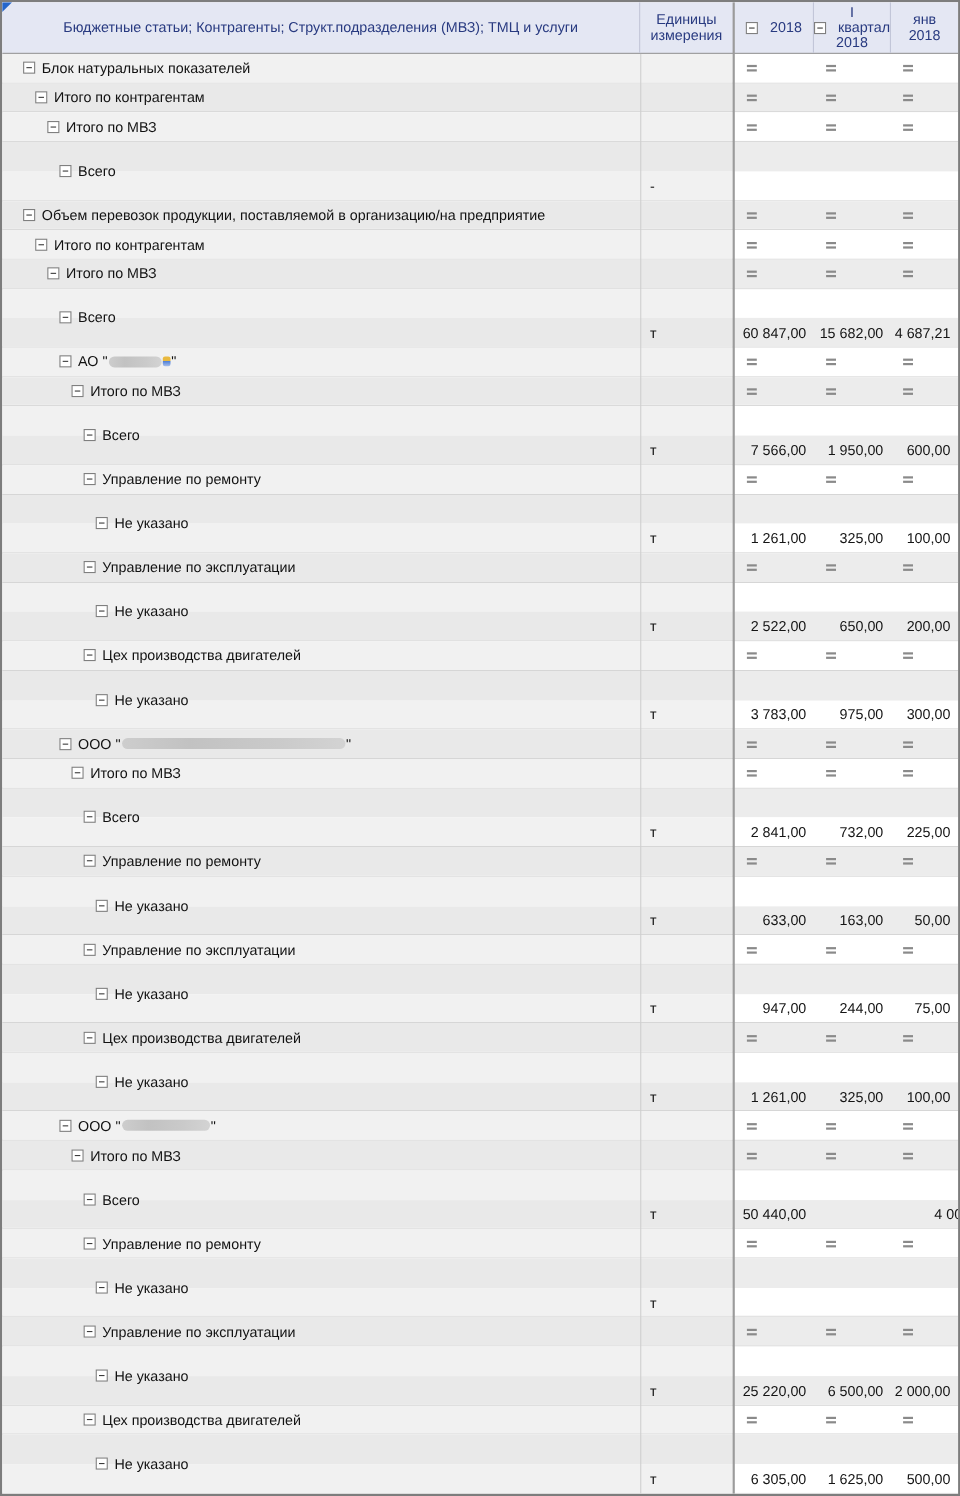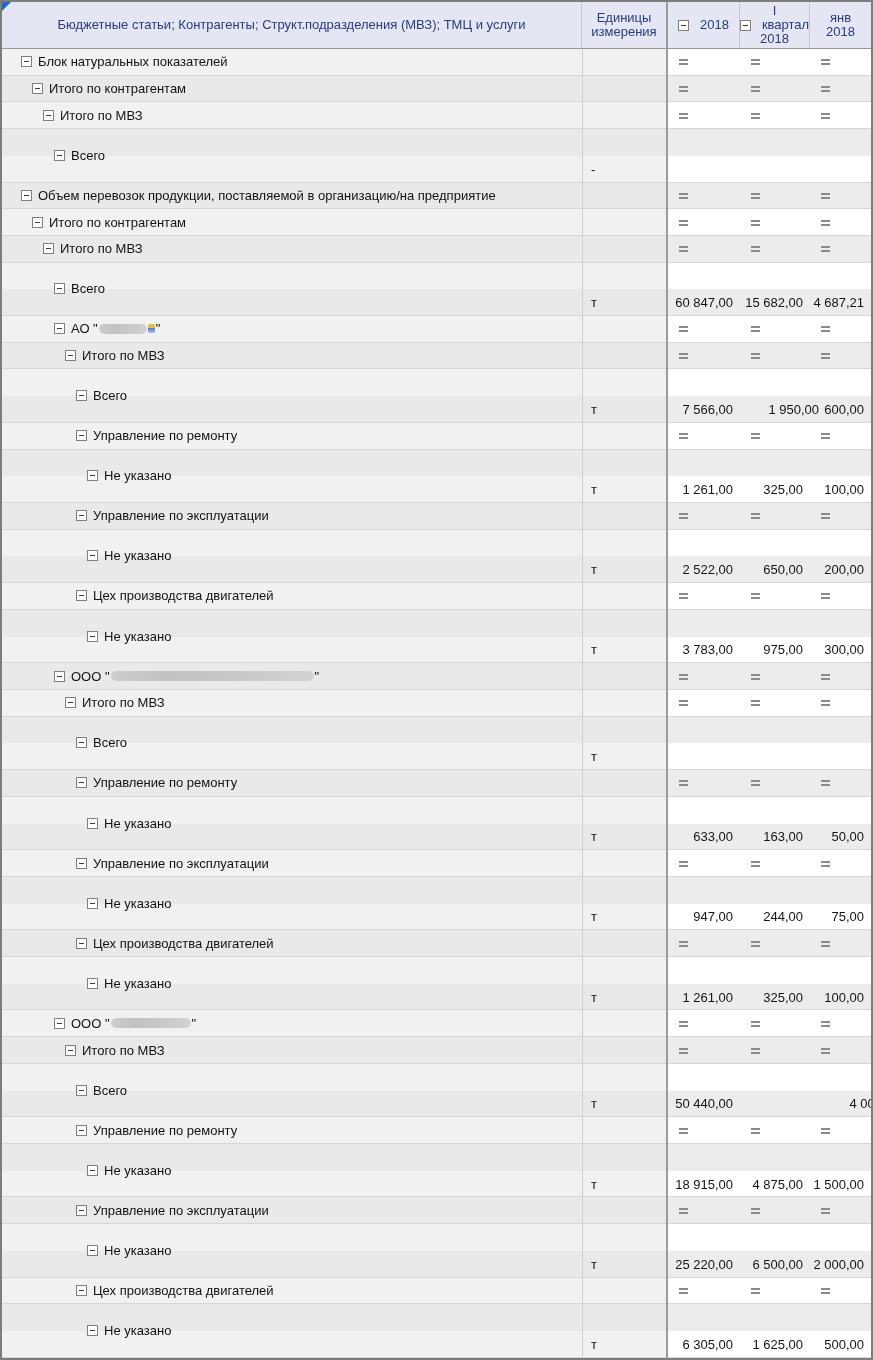--- a/index.html
+++ b/index.html
@@ -408,21 +408,21 @@
         </div>
         <div class="label-cell" style="padding-left: 74px;">
           <div class="collapse-box"></div>
           <span class="lab-text">Всего</span>
         </div>
         <div class="unit-cell" style="top: 26.7143px; height: 26.7143px;">т</div>
         <div class="vals" style="top: 26.7143px; height: 26.7143px;">
           <div class="vcell num" style="left: 0px; width: 72px;">
             <span>7 566,00</span>
           </div>
-          <div class="vcell num" style="left: 88px; width: 70px;">
+          <div class="vcell num" style="left: 72px; width: 70px;">
             <span>1 950,00</span>
           </div>
           <div class="vcell num" style="left: 142px; width: 61px;">
             <span>600,00</span>
           </div>
         </div>
       </div>
       <div class="lrow" style="height: 26.7143px;">
         <div class="sub even" style="top: 0px; height: 26.7143px;">
           <div class="seg-left"></div>
@@ -658,20 +658,31 @@
         </div>
         <div class="sub even" style="top: 26.7143px; height: 26.7143px;">
           <div class="seg-left"></div>
           <div class="seg-data"></div>
         </div>
         <div class="label-cell" style="padding-left: 74px;">
           <div class="collapse-box"></div>
           <span class="lab-text">Всего</span>
         </div>
         <div class="unit-cell" style="top: 26.7143px; height: 26.7143px;">т</div>
+        <div class="vals" style="top: 26.7143px; height: 26.7143px;">
+          <div class="vcell num" style="left: 0px; width: 72px;">
+            <span>2 841,00</span>
+          </div>
+          <div class="vcell num" style="left: 72px; width: 70px;">
+            <span>732,00</span>
+          </div>
+          <div class="vcell num" style="left: 142px; width: 61px;">
+            <span>225,00</span>
+          </div>
+        </div>
       </div>
       <div class="lrow" style="height: 26.7143px;">
         <div class="sub odd" style="top: 0px; height: 26.7143px;">
           <div class="seg-left"></div>
           <div class="seg-data"></div>
         </div>
         <div class="label-cell" style="padding-left: 74px;">
           <div class="collapse-box"></div>
           <span class="lab-text">Управление по ремонту</span>
         </div>
@@ -957,31 +968,20 @@
         </div>
         <div class="sub even" style="top: 26.7143px; height: 26.7143px;">
           <div class="seg-left"></div>
           <div class="seg-data"></div>
         </div>
         <div class="label-cell" style="padding-left: 85px;">
           <div class="collapse-box"></div>
           <span class="lab-text">Не указано</span>
         </div>
         <div class="unit-cell" style="top: 26.7143px; height: 26.7143px;">т</div>
-        <div class="vals" style="top: 26.7143px; height: 26.7143px;">
-          <div class="vcell num" style="left: 0px; width: 72px;">
-            <span>18 915,00</span>
-          </div>
-          <div class="vcell num" style="left: 72px; width: 70px;">
-            <span>4 875,00</span>
-          </div>
-          <div class="vcell num" style="left: 142px; width: 61px;">
-            <span>1 500,00</span>
-          </div>
-        </div>
       </div>
       <div class="lrow" style="height: 26.7143px;">
         <div class="sub odd" style="top: 0px; height: 26.7143px;">
           <div class="seg-left"></div>
           <div class="seg-data"></div>
         </div>
         <div class="label-cell" style="padding-left: 74px;">
           <div class="collapse-box"></div>
           <span class="lab-text">Управление по эксплуатации</span>
         </div>

